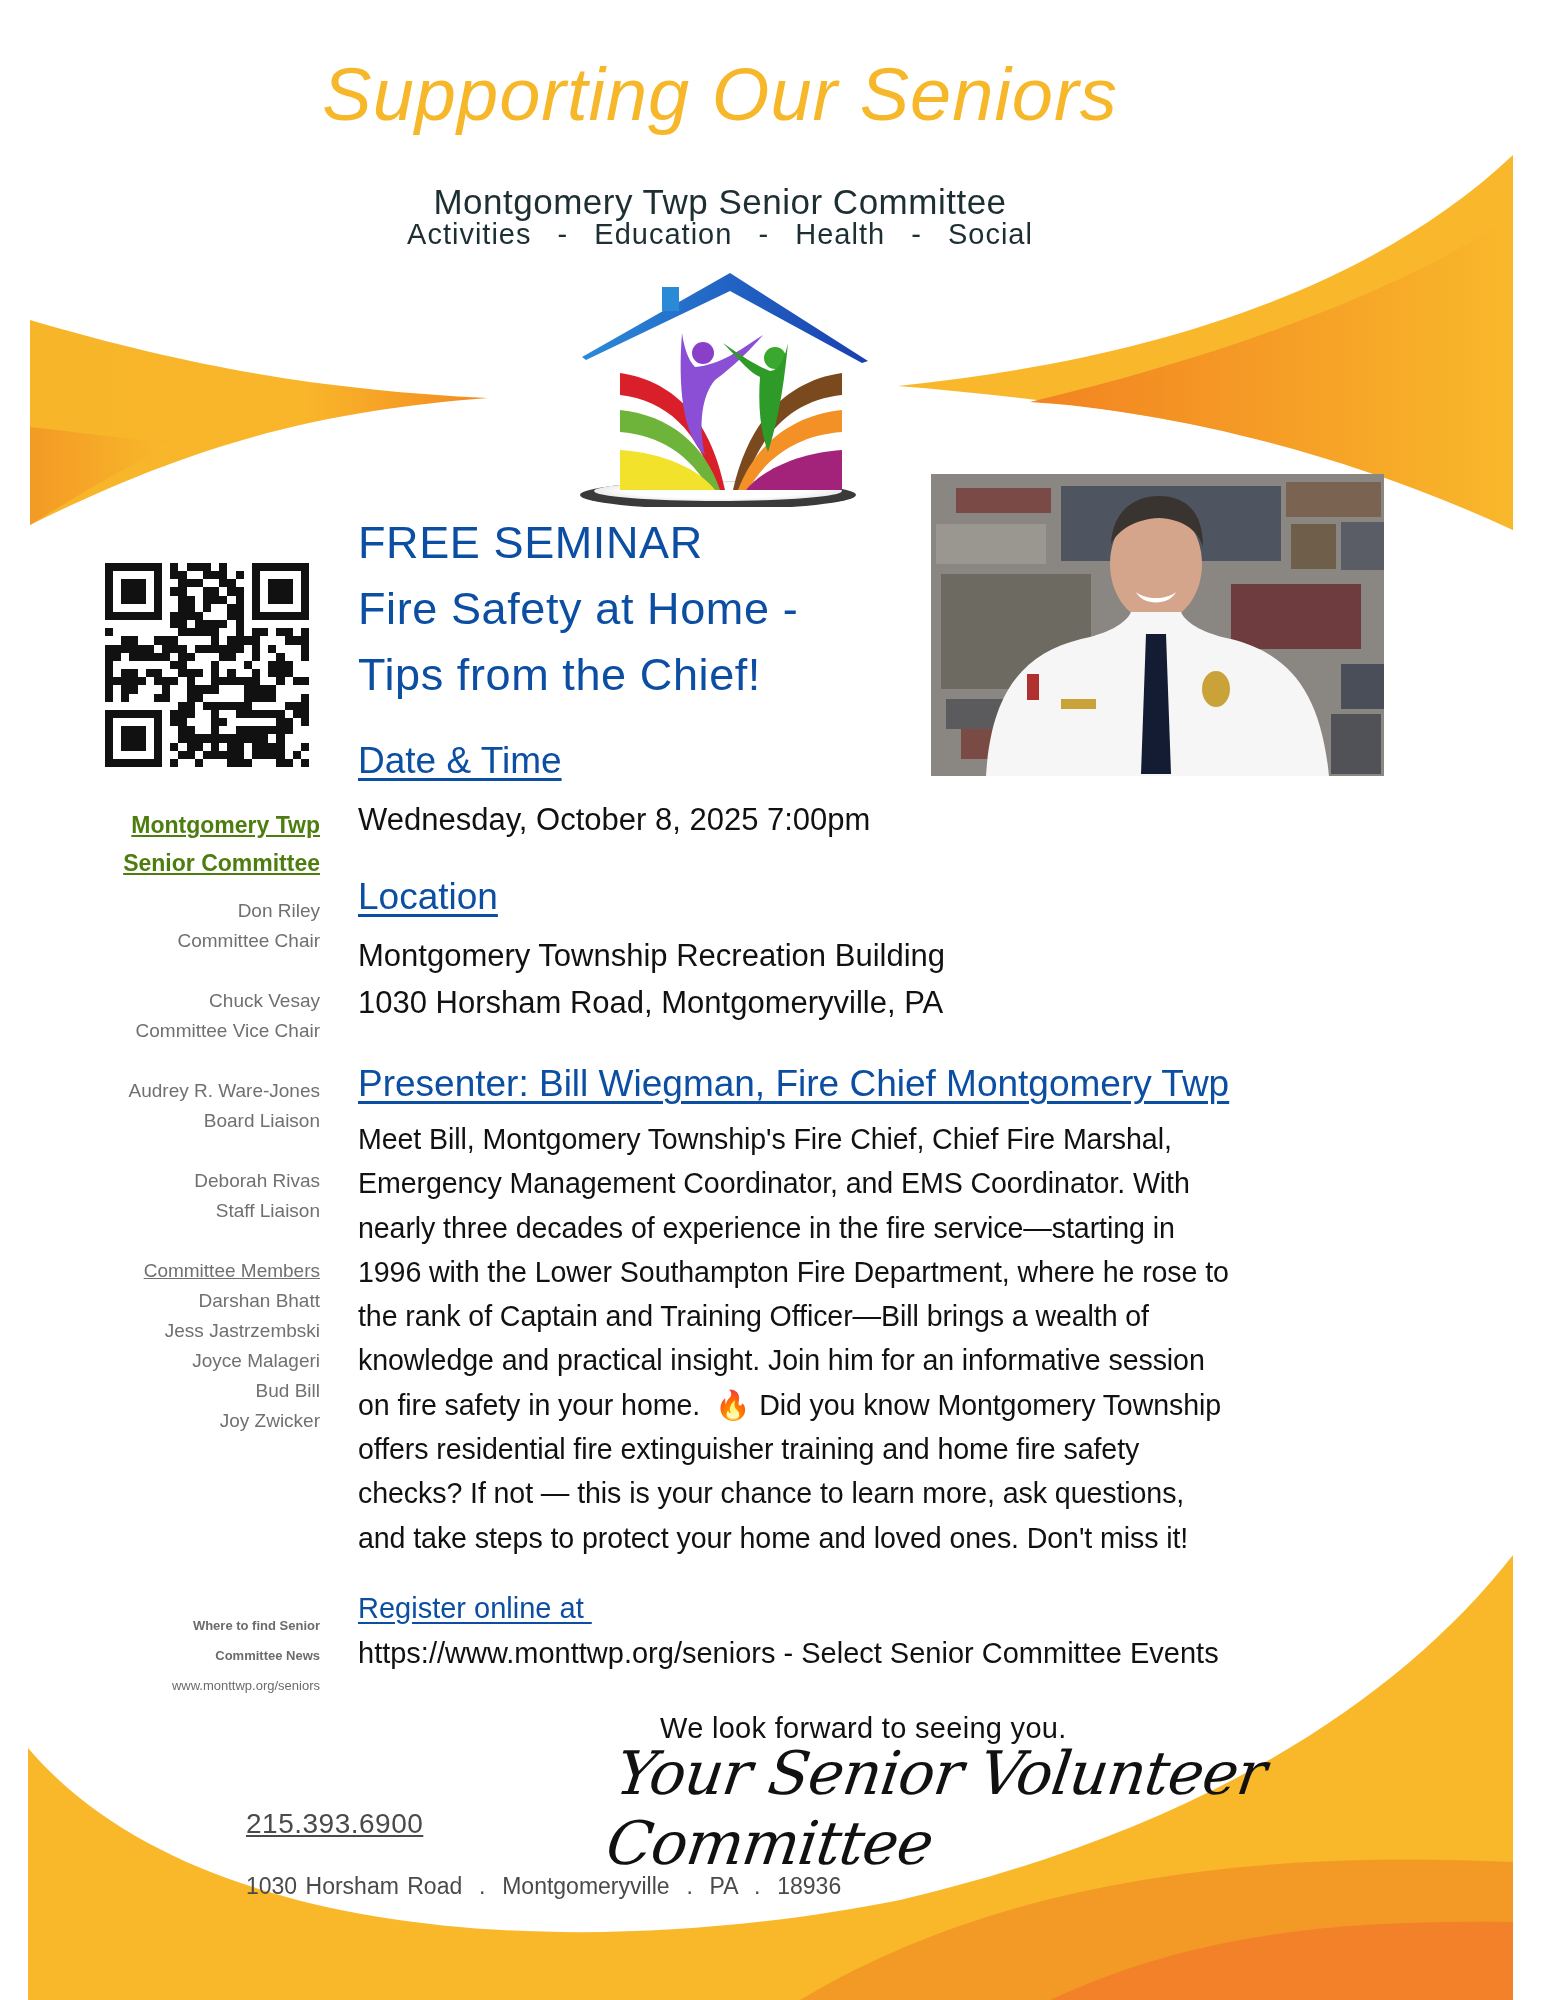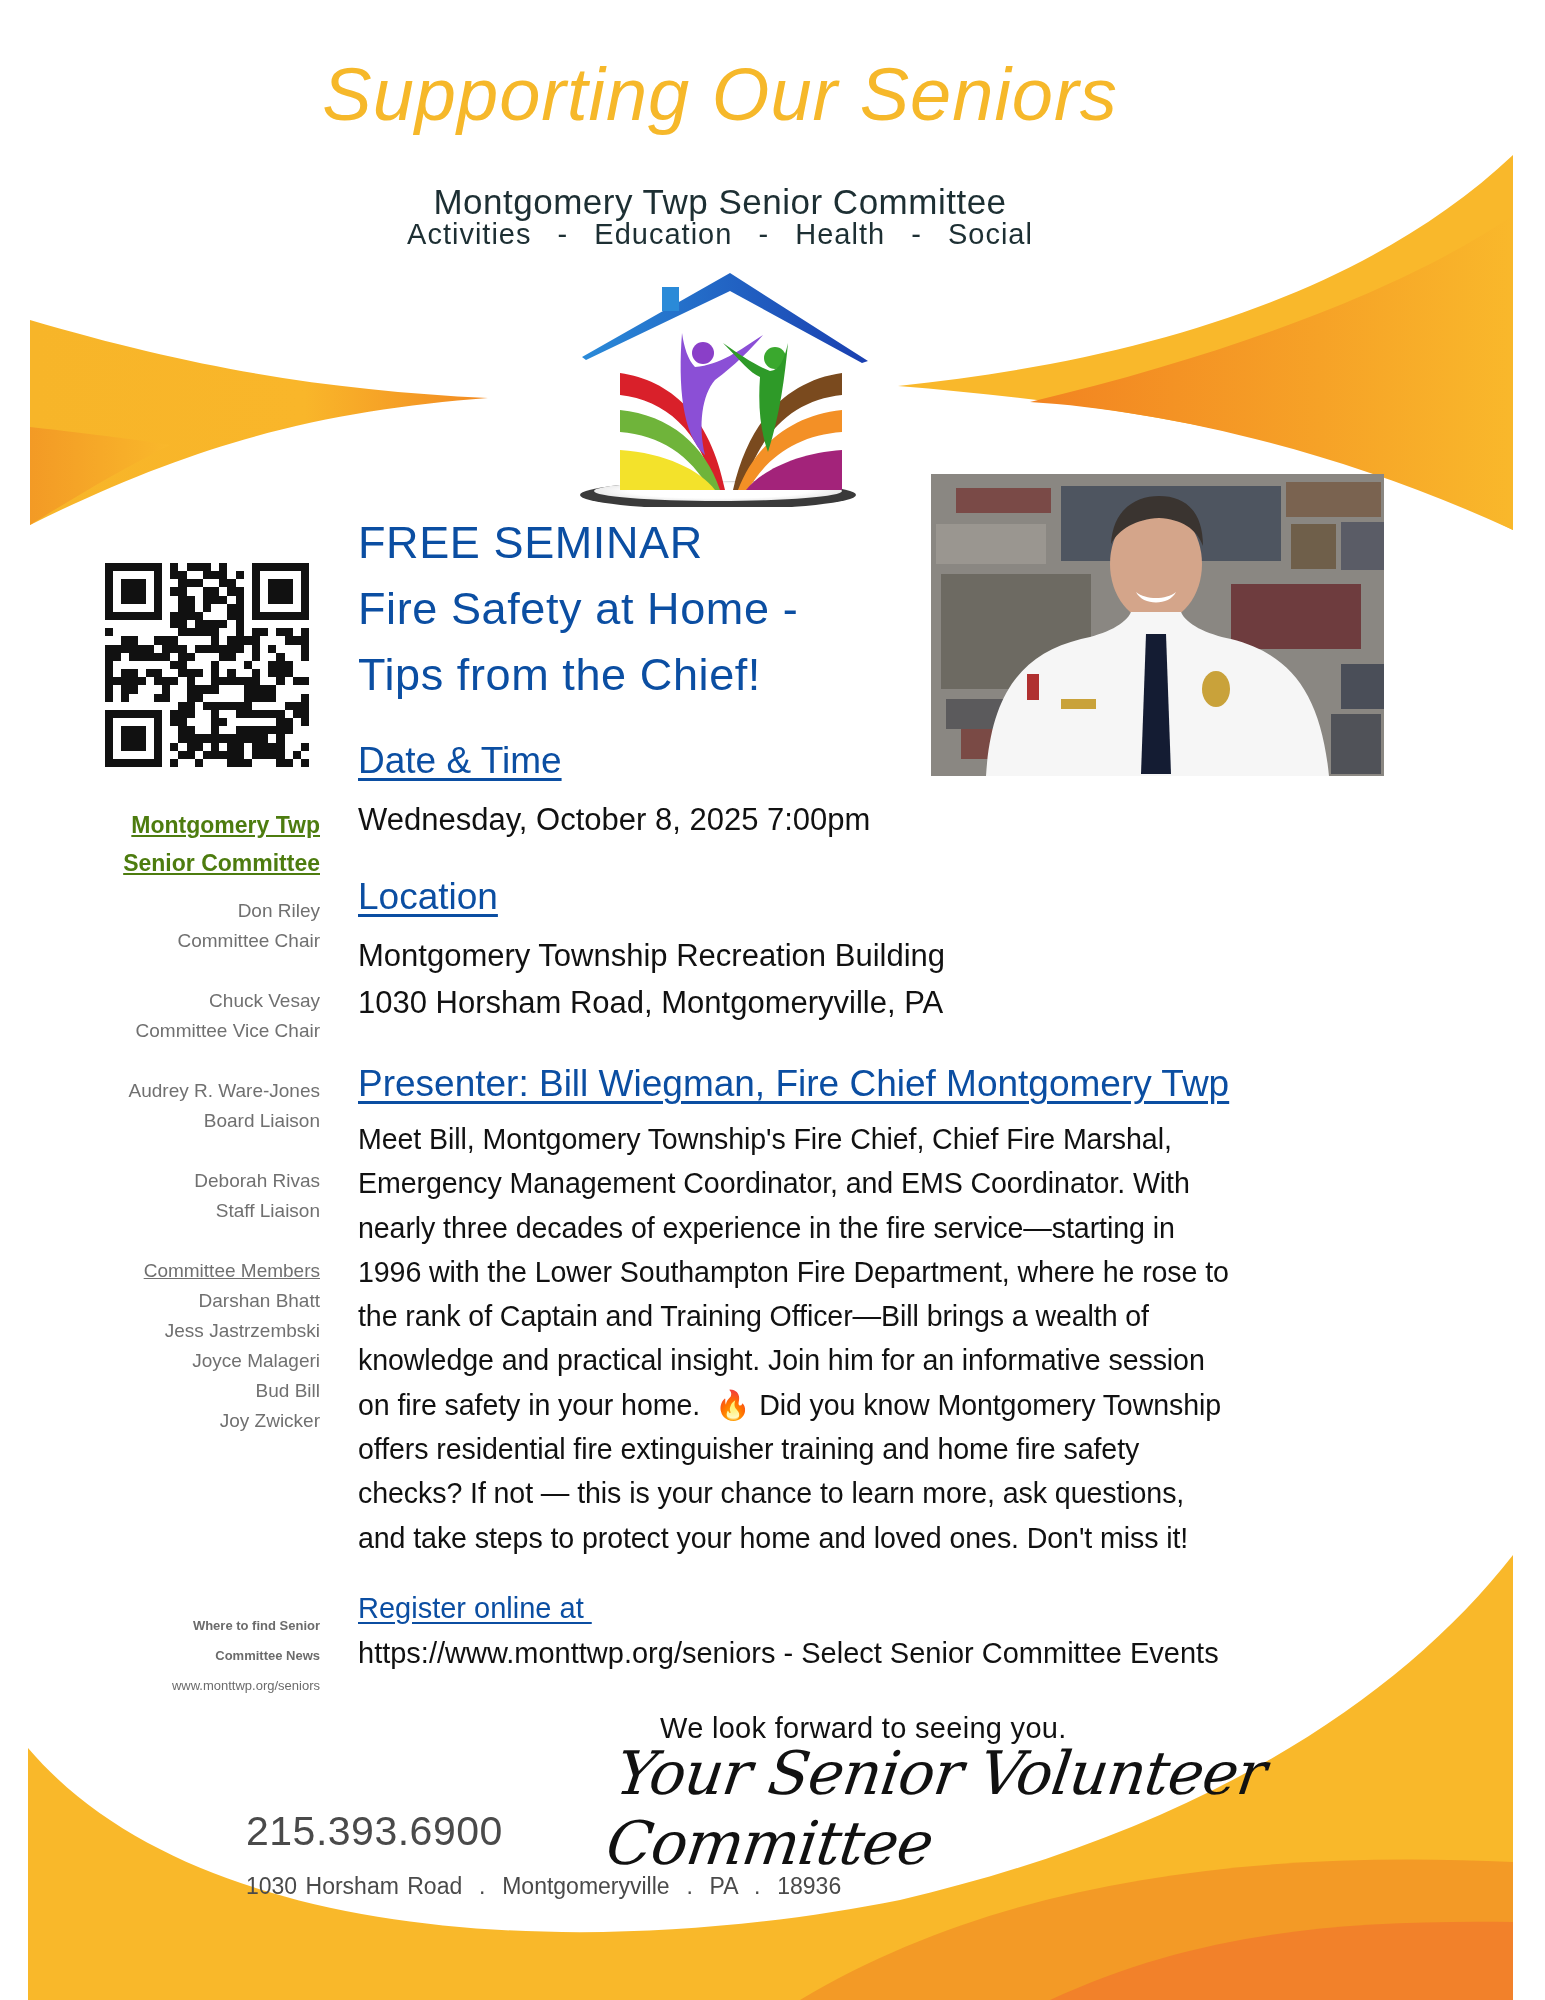--- a/index.html
+++ b/index.html
@@ -29,21 +29,21 @@
 
     .main { left: 358px; width: 1100px; font-family: "Liberation Sans", sans-serif; }
     .sec-head { font-size: 37px; color: #0b4ea2; text-decoration: underline; text-decoration-thickness: 3px; text-underline-offset: 5px; }
     .body-txt { font-size: 31px; color: #111111; line-height: 47px; }
     .bio { font-size: 28.6px; color: #111111; line-height: 44.3px; letter-spacing: -0.1px; }
     .reg-head { font-size: 29px; color: #0b4ea2; text-decoration: underline; text-underline-offset: 4px; }
 
     .closing { left: 660px; top: 1712px; font-family: "Liberation Sans", sans-serif; font-size: 29px; color: #111; letter-spacing: 0.3px; }
     .signature { left: 612px; top: 1738px; font-family: "DejaVu Serif", serif; font-style: italic; font-size: 60px; color: #111; letter-spacing: -1px; transform: skewX(-8deg); }
 
-    .phone { left: 246px; top: 1808px; font-family: "Liberation Sans", sans-serif; font-size: 41px; color: #4a4a4a; letter-spacing: 0.5px; }
+    .phone { left: 246px; top: 1808px; font-family: "Liberation Sans", sans-serif; font-size: 28px; color: #4a4a4a; letter-spacing: 0.5px; text-decoration: underline; }
     .address { left: 246px; top: 1873px; font-family: "Liberation Sans", sans-serif; font-size: 23px; color: #4a4a4a; word-spacing: 2px; }
 
     .fire-emoji { display: inline-block; color: #f28a1e; }
   </style>
 </head>
 <body>
 
 <svg id="deco" viewBox="0 0 1545 2000" xmlns="http://www.w3.org/2000/svg">
   <defs>
     <linearGradient id="gL" x1="0" y1="0" x2="1" y2="0">

